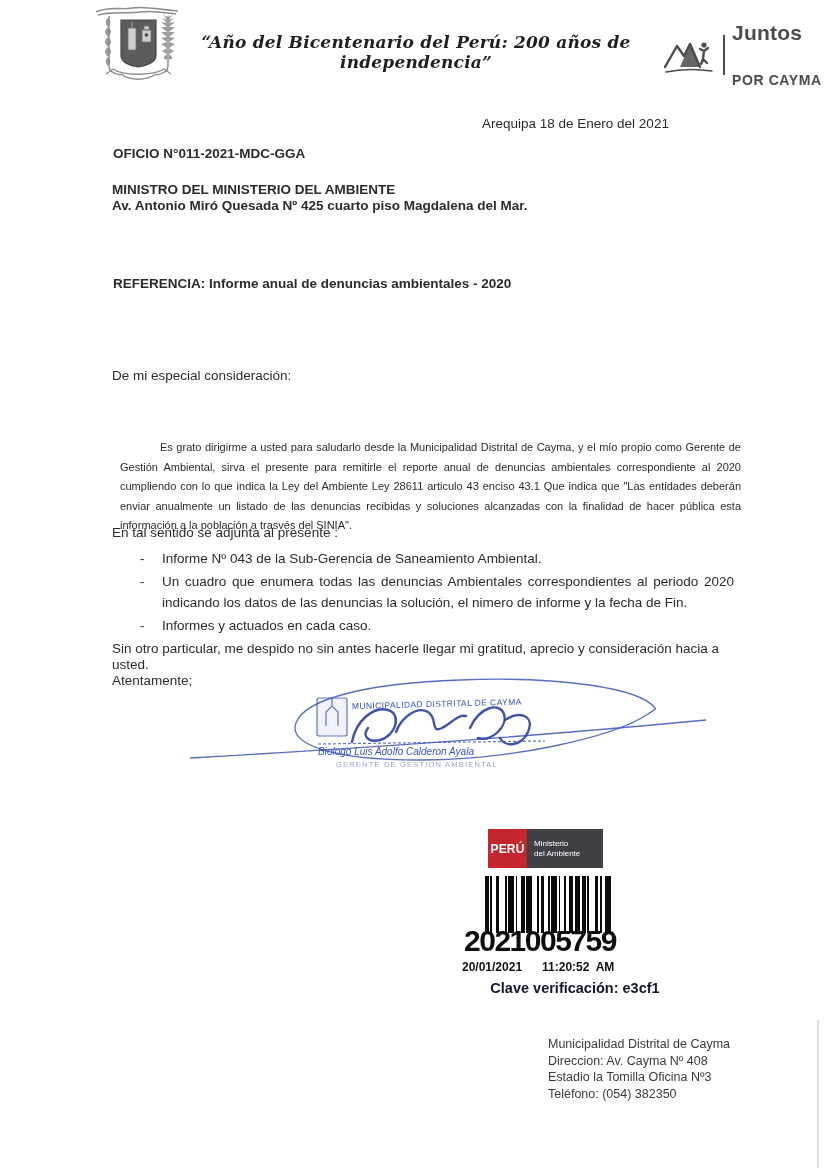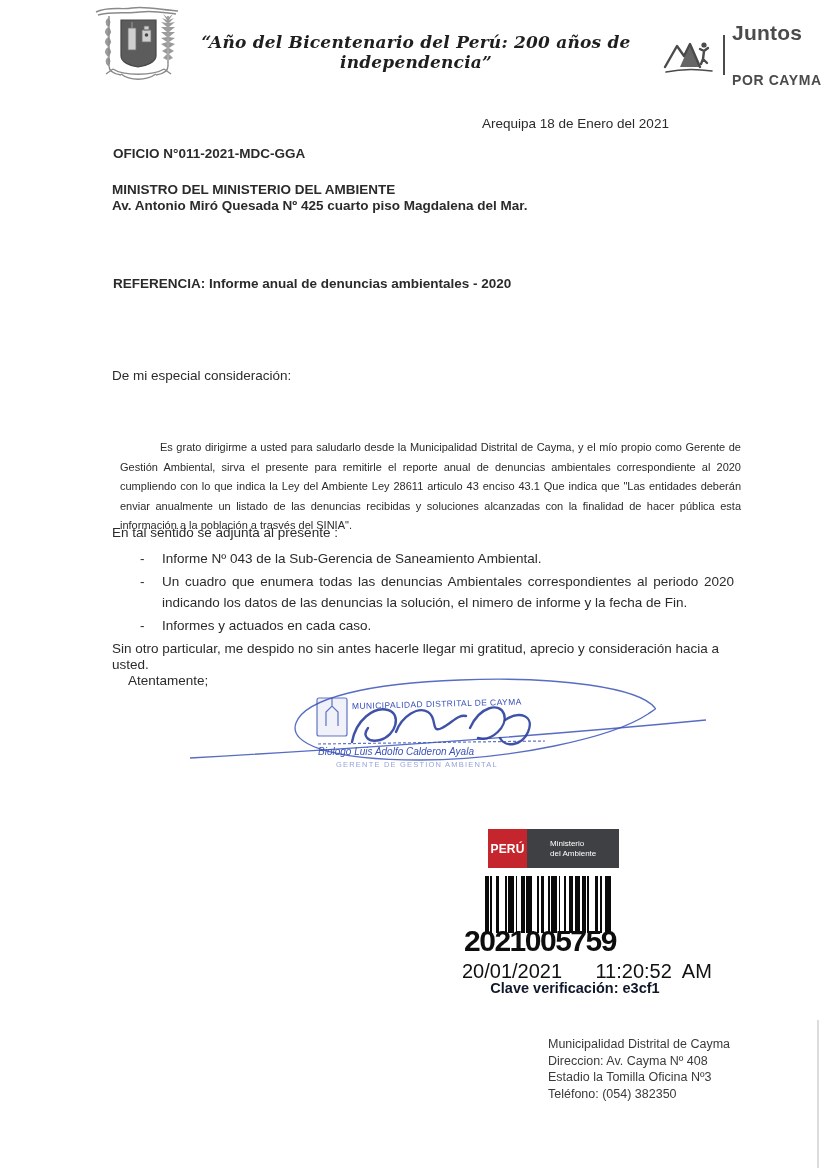--- a/index.html
+++ b/index.html
@@ -34,42 +34,42 @@
     line-height:19.6px;font-size:11px;margin-top:43px;
   }
   .attach-intro{left:112px;top:525px;}
   .attachments{left:140px;top:548px;width:594px;margin:0;padding:0;list-style:none;}
   .attachments li{
     position:relative;padding-left:22px;font-size:13.5px;line-height:21px;
     margin-bottom:2px;text-align:justify;
   }
   .attachments li::before{content:"-";position:absolute;left:0;top:0;}
   .closing{left:112px;top:641px;width:628px;}
-  .signoff{left:112px;top:673px;margin-left:16px;}
+  .signoff{left:112px;top:673px;}
   
   .sig{position:absolute;left:0;top:676px;width:760px;height:118px;}
   .sig-loop{fill:none;stroke:var(--ink);stroke-width:1.3px;opacity:.85;}
   .sig-scribble{fill:none;stroke:var(--ink-dark);stroke-width:2.4px;stroke-linecap:round;opacity:.9;}
   .stamp-stroke{fill:none;stroke:var(--ink);stroke-width:1.2px;opacity:.8;}
   .stamp-fill{fill:var(--ink);opacity:.08;}
   .stamp-text{fill:var(--ink);font-family:"Liberation Sans",sans-serif;}
   
   .minam{position:absolute;left:488px;top:829px;display:flex;height:39px;}
   .minam-red{width:39px;background:var(--logo-red);color:#fff;display:flex;align-items:center;justify-content:center;
     font-size:12px;font-weight:bold;letter-spacing:.2px;}
   .minam-dark{width:69px;background:var(--logo-dark);color:#fff;display:flex;flex-direction:column;justify-content:center;
-    padding-left:23px;font-size:8px;line-height:10px;}
+    padding-left:7px;font-size:8px;line-height:10px;}
   .barcode{position:absolute;left:485px;top:876px;height:57px;display:flex;align-items:stretch;}
   .bc-bar{display:block;height:100%;background:#0a0a0a;}
   .bc-space{display:block;height:100%;background:transparent;}
   .bc-number{
     position:absolute;left:450px;top:924px;width:180px;text-align:center;
     font-size:30px;font-weight:bold;letter-spacing:-1.5px;color:#0d0d0d;
   }
-  .timestamp{position:absolute;left:462px;top:960px;font-size:20px;font-weight:normal;white-space:pre;color:#111;}
+  .timestamp{position:absolute;left:462px;top:960px;font-size:12px;font-weight:bold;white-space:pre;color:#111;}
   .clave{position:absolute;left:468px;top:980px;width:214px;text-align:center;font-size:14.5px;font-weight:bold;color:#0f172a;}
   
   .footer{position:absolute;left:548px;top:1036px;font-size:12.5px;line-height:16.5px;color:#3a3a3a;}
   .scan-edge{position:absolute;right:7px;top:1020px;width:2px;height:148px;background:#dcdcdc;}
   
   .coat-line{fill:none;stroke:#8a8a8a;stroke-width:1.4px;}
   .coat-dark{fill:#5c5c5c;stroke:#474747;stroke-width:1.2px;}
   .coat-mid{fill:#9b9b9b;}
   .coat-light{fill:#cfcfcf;stroke:#6f6f6f;stroke-width:.8px;}
   .brand-stroke{fill:none;stroke:#4b4b4b;stroke-width:2.4px;stroke-linejoin:round;stroke-linecap:round;}

